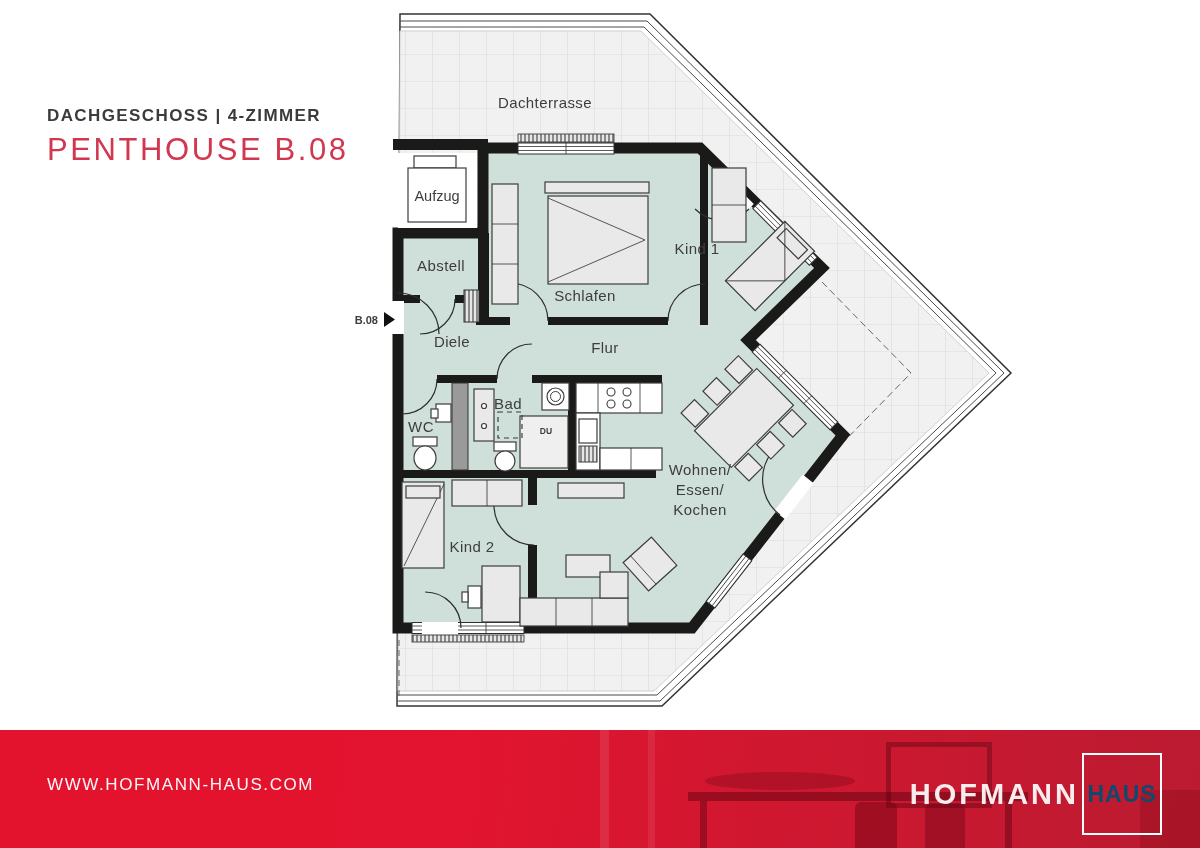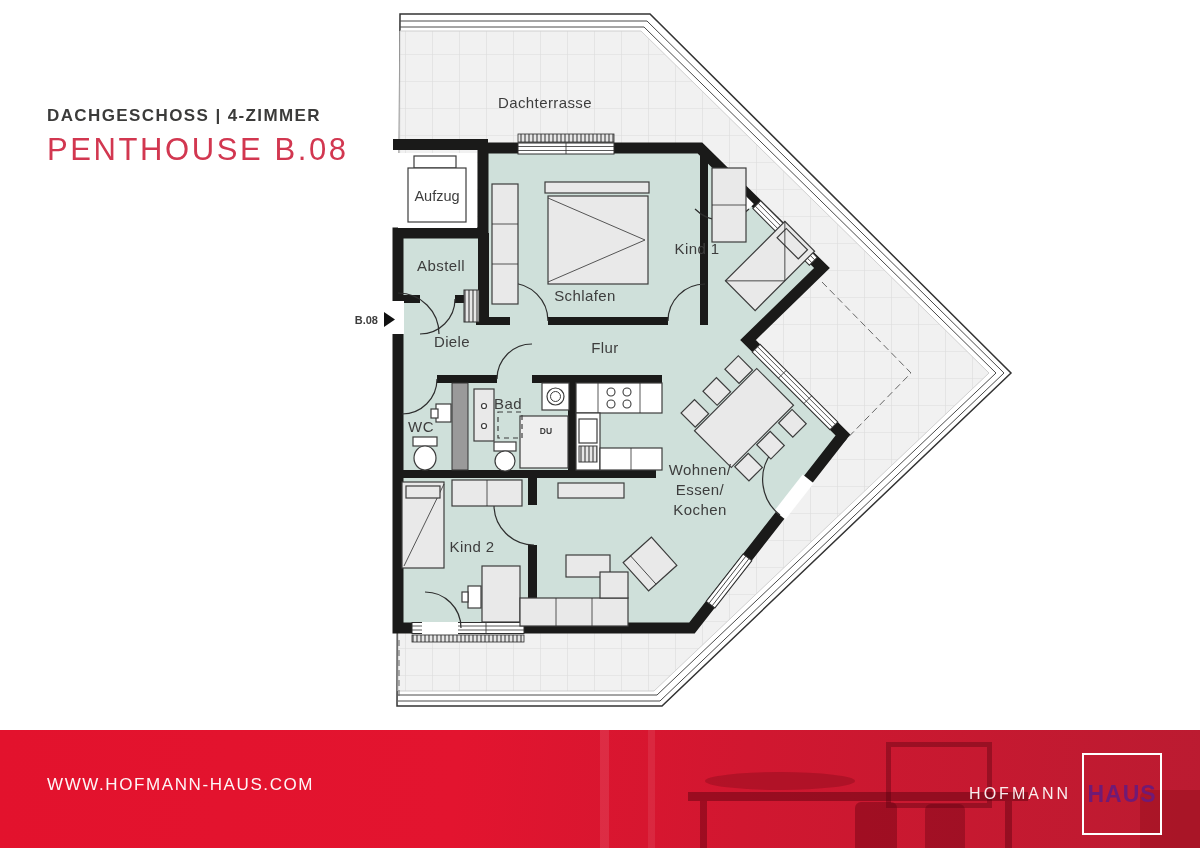--- a/index.html
+++ b/index.html
@@ -18,23 +18,23 @@
   .door{fill:none;stroke:#2e2e2e;stroke-width:1.2;}
   .winband{fill:#ffffff;stroke:#2e2e2e;stroke-width:1;}
   .winline{stroke:#2e2e2e;stroke-width:.8;}
   
   #banner{position:absolute;left:0;top:730px;width:1200px;height:118px;overflow:hidden;
           background:linear-gradient(95deg,#e3122d 0%,#e3142f 38%,#d11730 62%,#bb1b31 100%);}
   .ph{position:absolute;}
   #website{position:absolute;left:47px;top:775px;font-size:17px;font-weight:500;letter-spacing:1.6px;
            color:rgba(255,255,255,.96);text-align:center;}
   #logo{position:absolute;right:38px;top:755px;height:78px;display:flex;align-items:center;}
-  #logo .p1{font-size:16px;font-weight:400;letter-spacing:3px;color:#ffffff;opacity:.92;margin-right:11px;}
+  #logo .p1{font-size:29px;font-weight:700;letter-spacing:3px;color:#ffffff;opacity:.92;margin-right:3px;}
   #logo .box{width:76px;height:78px;border:2px solid #ffffff;display:flex;align-items:center;justify-content:center;}
-  #logo .p2{font-size:23px;font-weight:700;letter-spacing:1px;color:#701a75;}
+  #logo .p2{font-size:23px;font-weight:700;letter-spacing:1px;color:#0c4a6e;}
 </style>
 </head>
 <body>
 
 <div id="page">
 
   <div id="header">
     <h2 class="subtitle">DACHGESCHOSS | 4-ZIMMER</h2>
     <h1 class="title">PENTHOUSE B.08</h1>
   </div>

